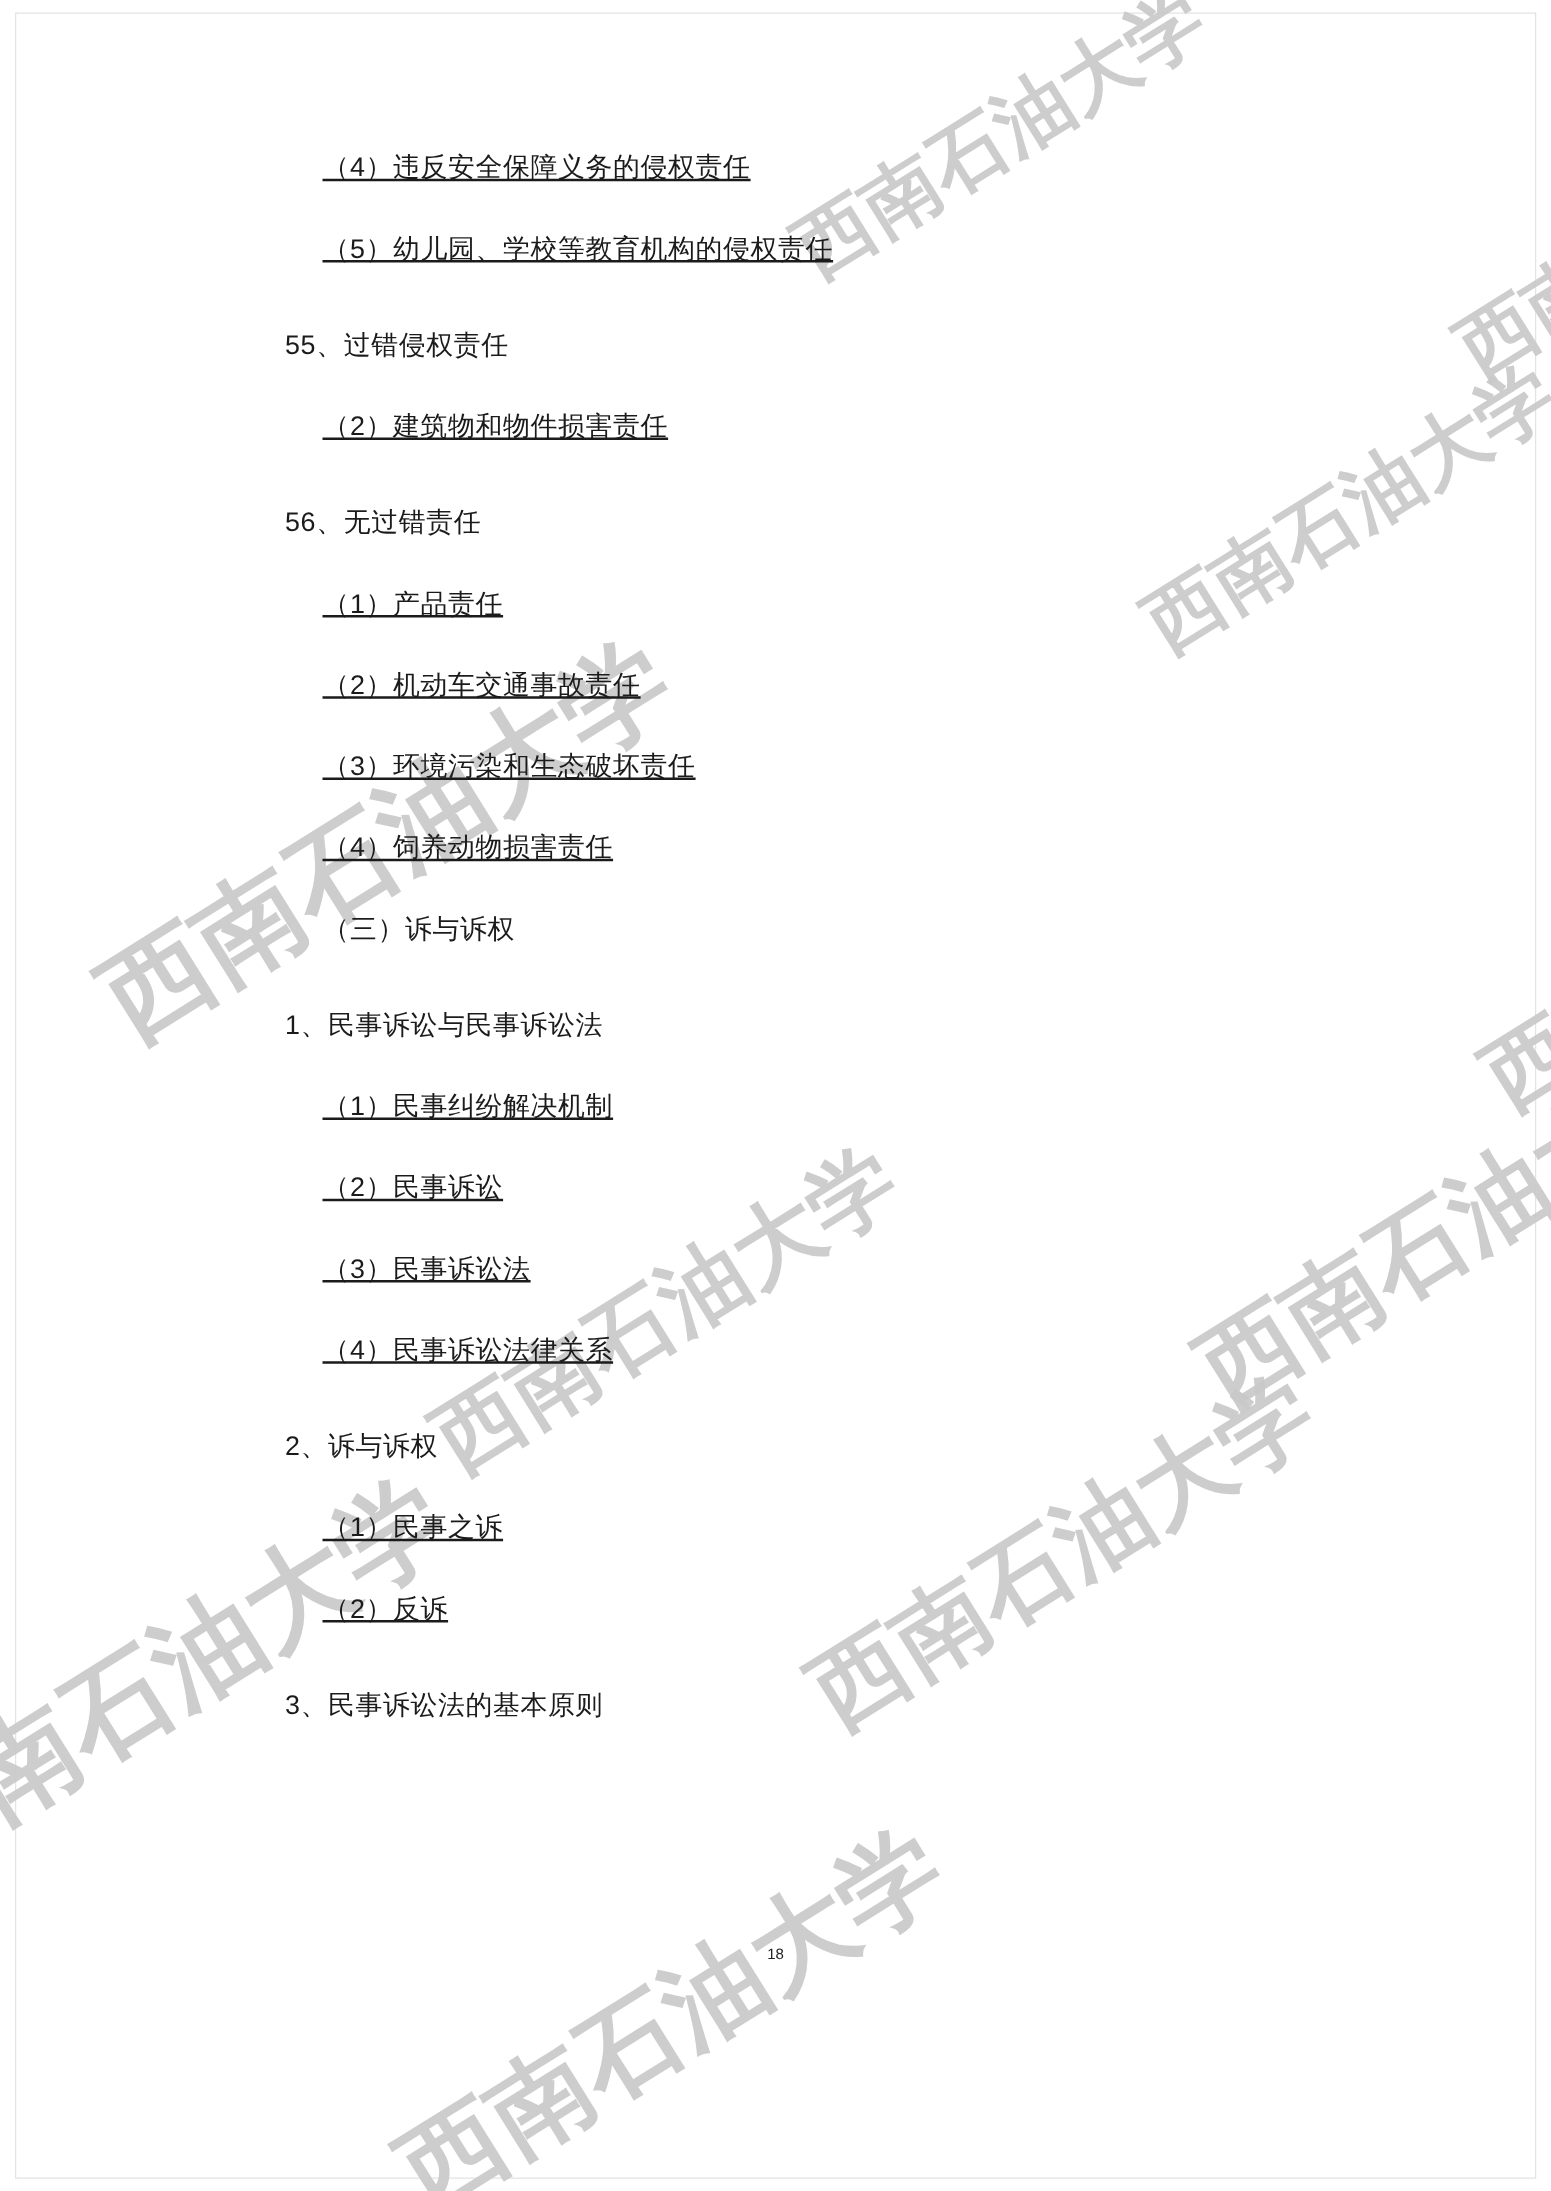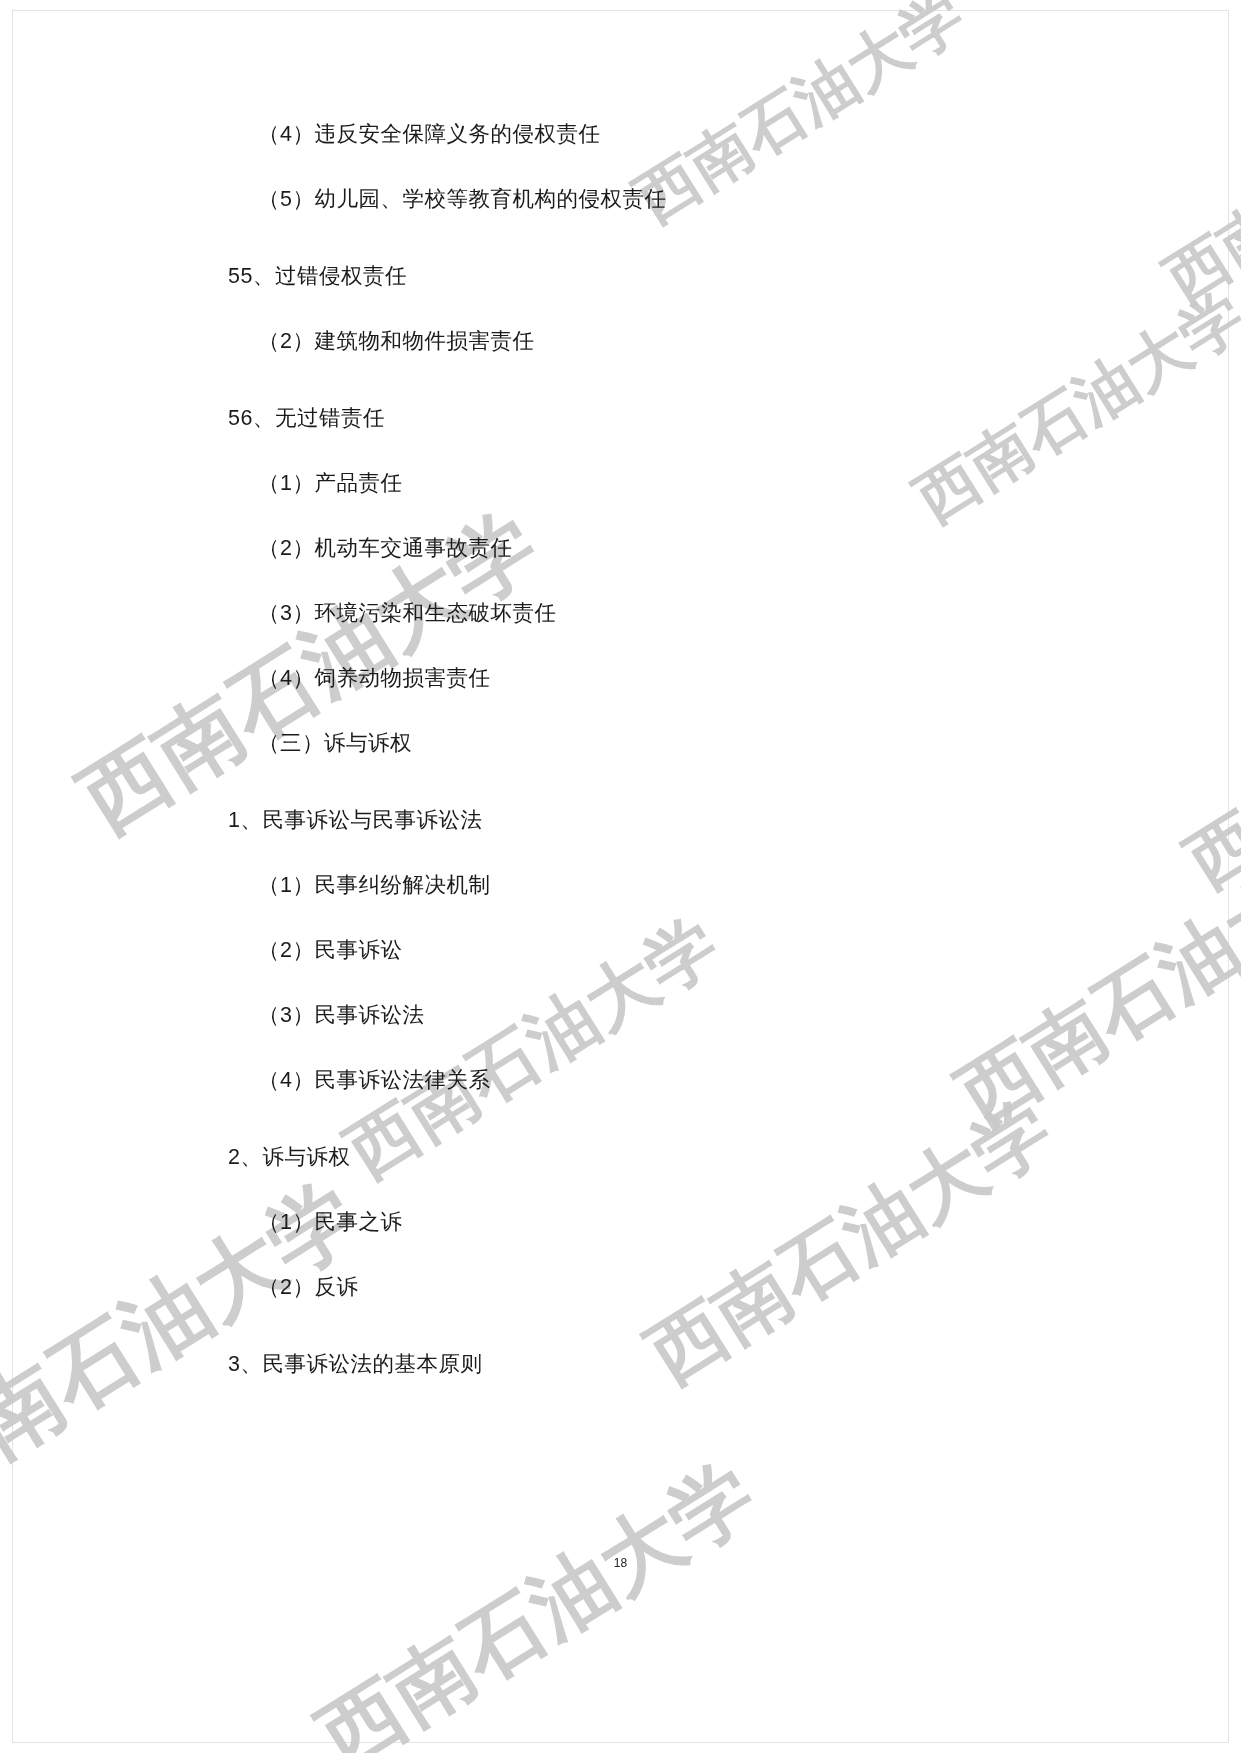--- a/index.html
+++ b/index.html
@@ -36,21 +36,21 @@
   }
   .line {
     color: #1b1b1b;
     font-size: 21.5px;
     line-height: 1.35;
     letter-spacing: 0.5px;
     margin: 0 0 36px 0;
     white-space: pre;
   }
   .lvl-1 { margin-left: 78px; margin-top: 48px; }   
-  .lvl-2 { margin-left: 108px; }  
+  .lvl-2 { margin-left: 108px; text-decoration: underline; }  
   .lvl-head { margin-left: 108px; } 
   .page-number {
     position: absolute;
     left: 0;
     right: 0;
     top: 1556px;
     text-align: center;
     font-size: 12px;
     color: #222;
   }

